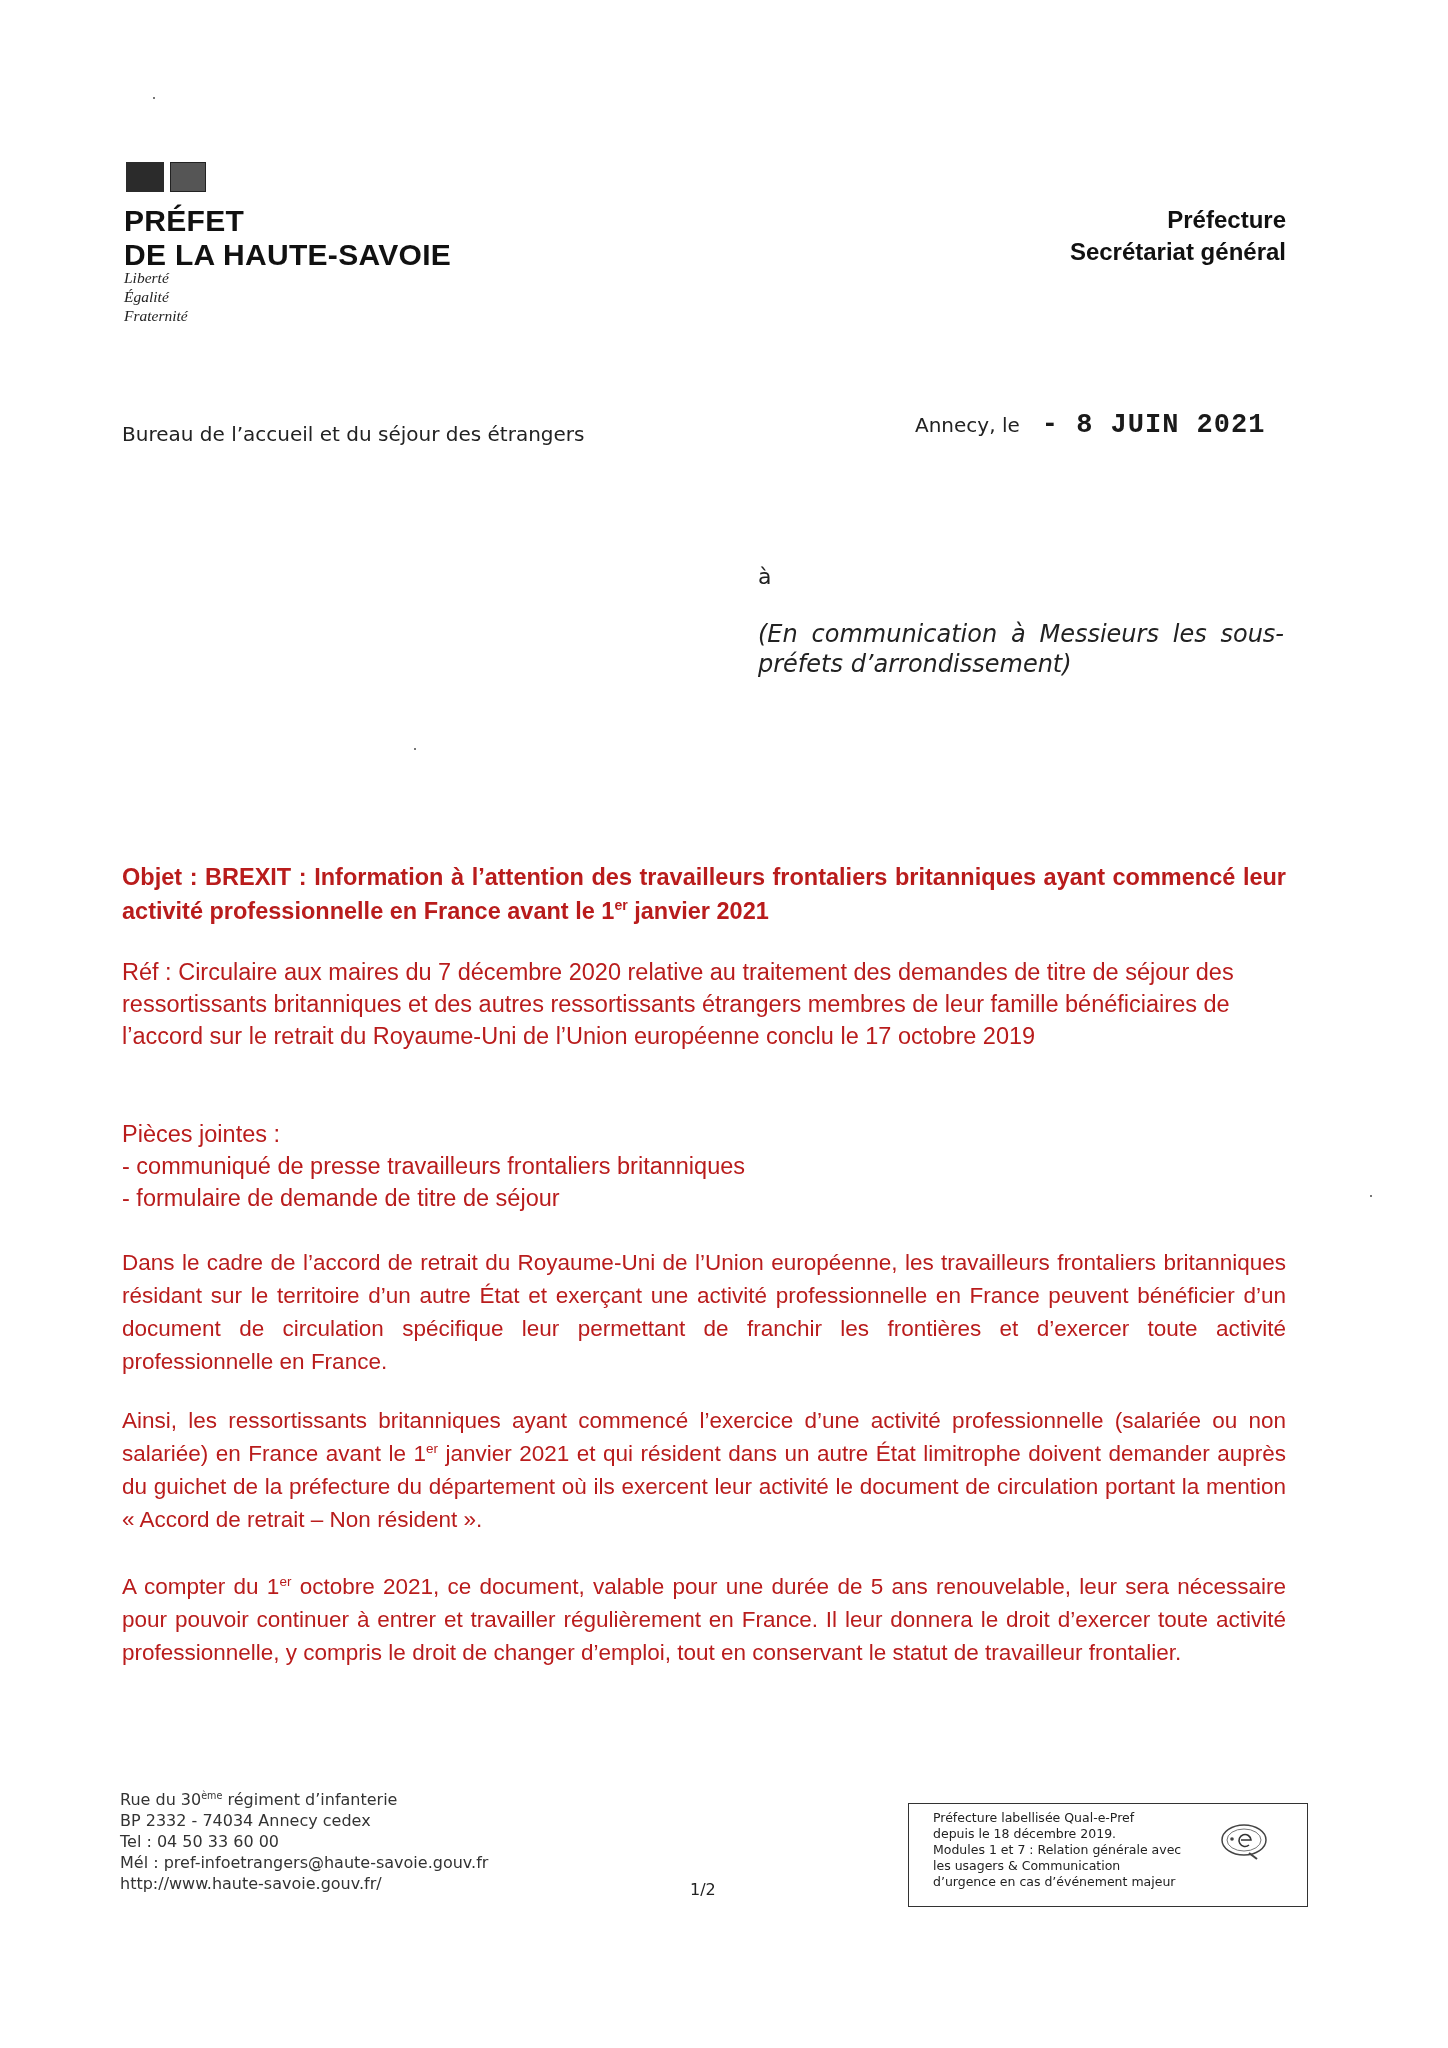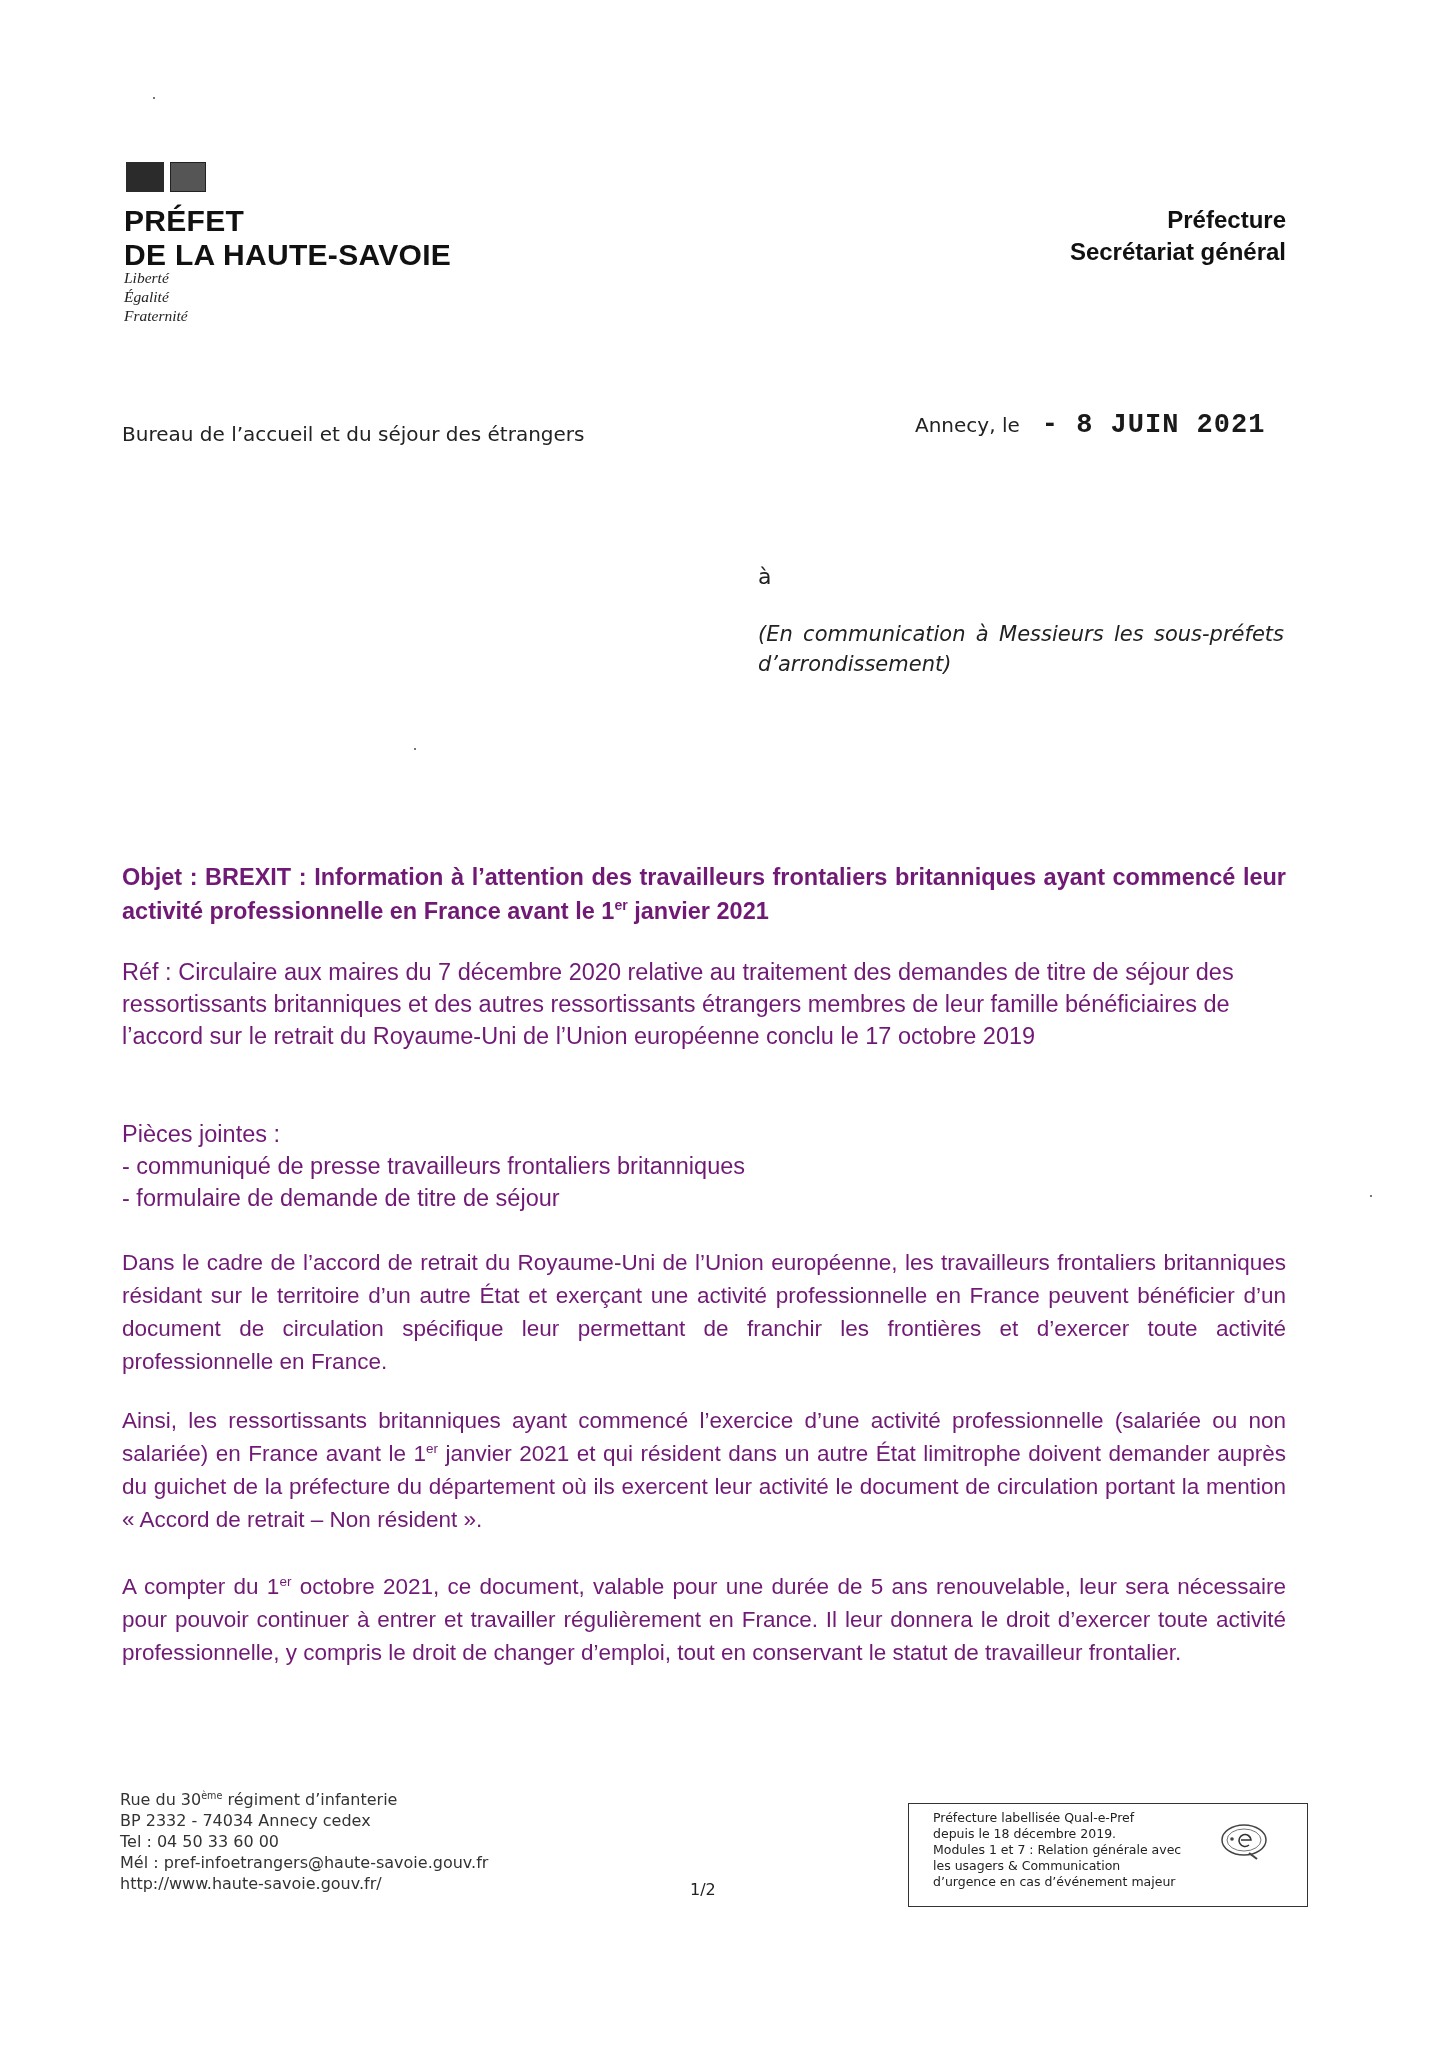--- a/index.html
+++ b/index.html
@@ -36,24 +36,24 @@
   .dateline .stamp {
     font-family: "Liberation Mono", monospace; font-weight: bold; font-size: 27px;
     letter-spacing: 1px; color: #1a1a1a;
   }
   .recipients {
     left: 758px; top: 525px; width: 526px; font-size: 22px; line-height: 33px; color: #222;
   }
   .recipients p { margin: 0; }
   .recipients .gap1 { margin-top: 35px; }
   .recipients .gap2 { margin-top: 35px; }
-  .recipients .cc { margin-top: 26px; font-style: italic; font-size: 21px; line-height: 30px; text-align: justify; }
+  .recipients .cc { margin-top: 26px; font-style: italic; font-size: 24px; line-height: 30px; text-align: justify; }
   .body-text {
     left: 122px; width: 1164px; font-family: "Liberation Sans", sans-serif;
-    font-size: 22.5px; line-height: 33px; color: #701a75; text-align: justify;
+    font-size: 22.5px; line-height: 33px; color: #b91c1c; text-align: justify;
   }
   .objet { top: 860px; font-weight: bold; font-size: 23.5px; line-height: 34px; }
   .ref { top: 956px; font-size: 23.5px; line-height: 32px; text-align: left; }
   .pj { top: 1118px; font-size: 23.5px; line-height: 32px; text-align: left; }
   .para1 { top: 1246px; }
   .para2 { top: 1404px; }
   .para3 { top: 1570px; }
   sup { font-size: 60%; line-height: 0; }
   .footer-addr {
     left: 120px; top: 1789px; font-size: 16px; line-height: 21px; color: #333;

